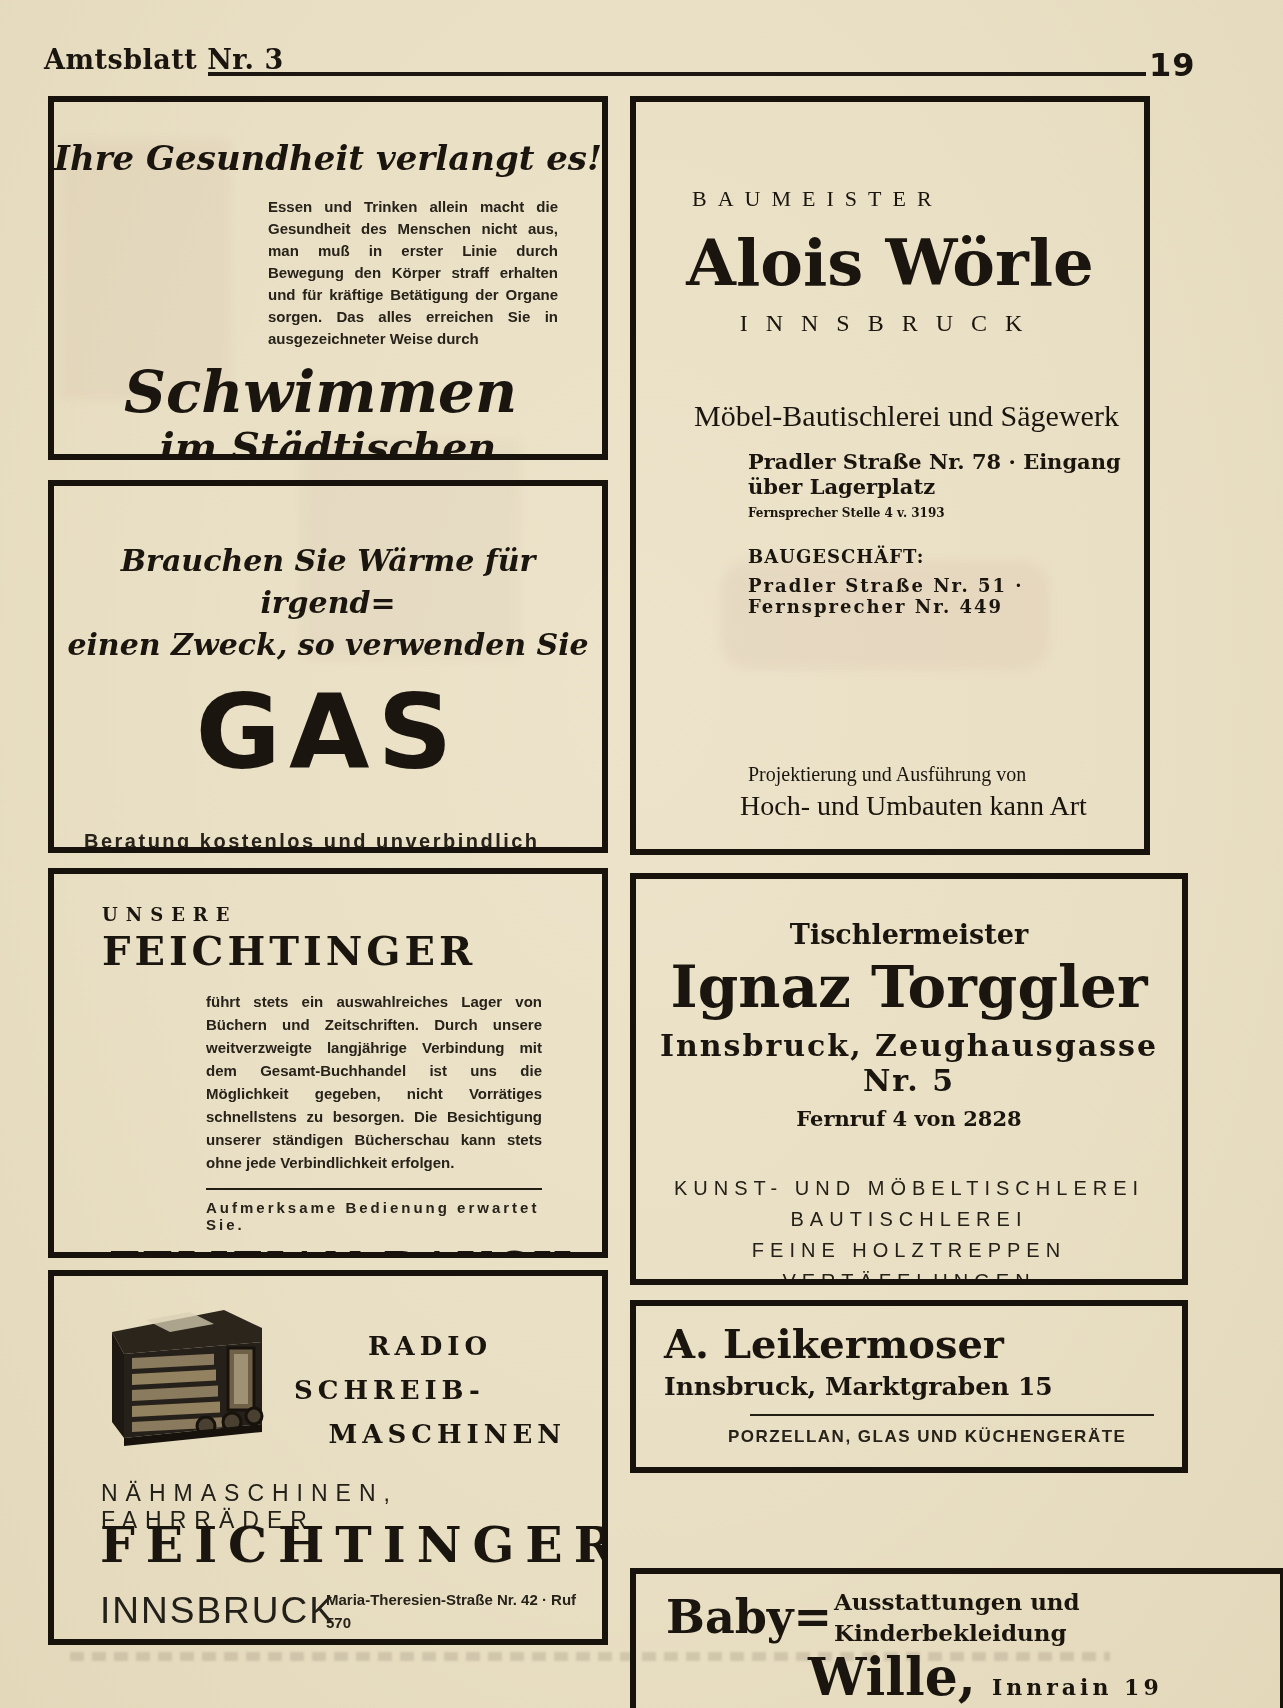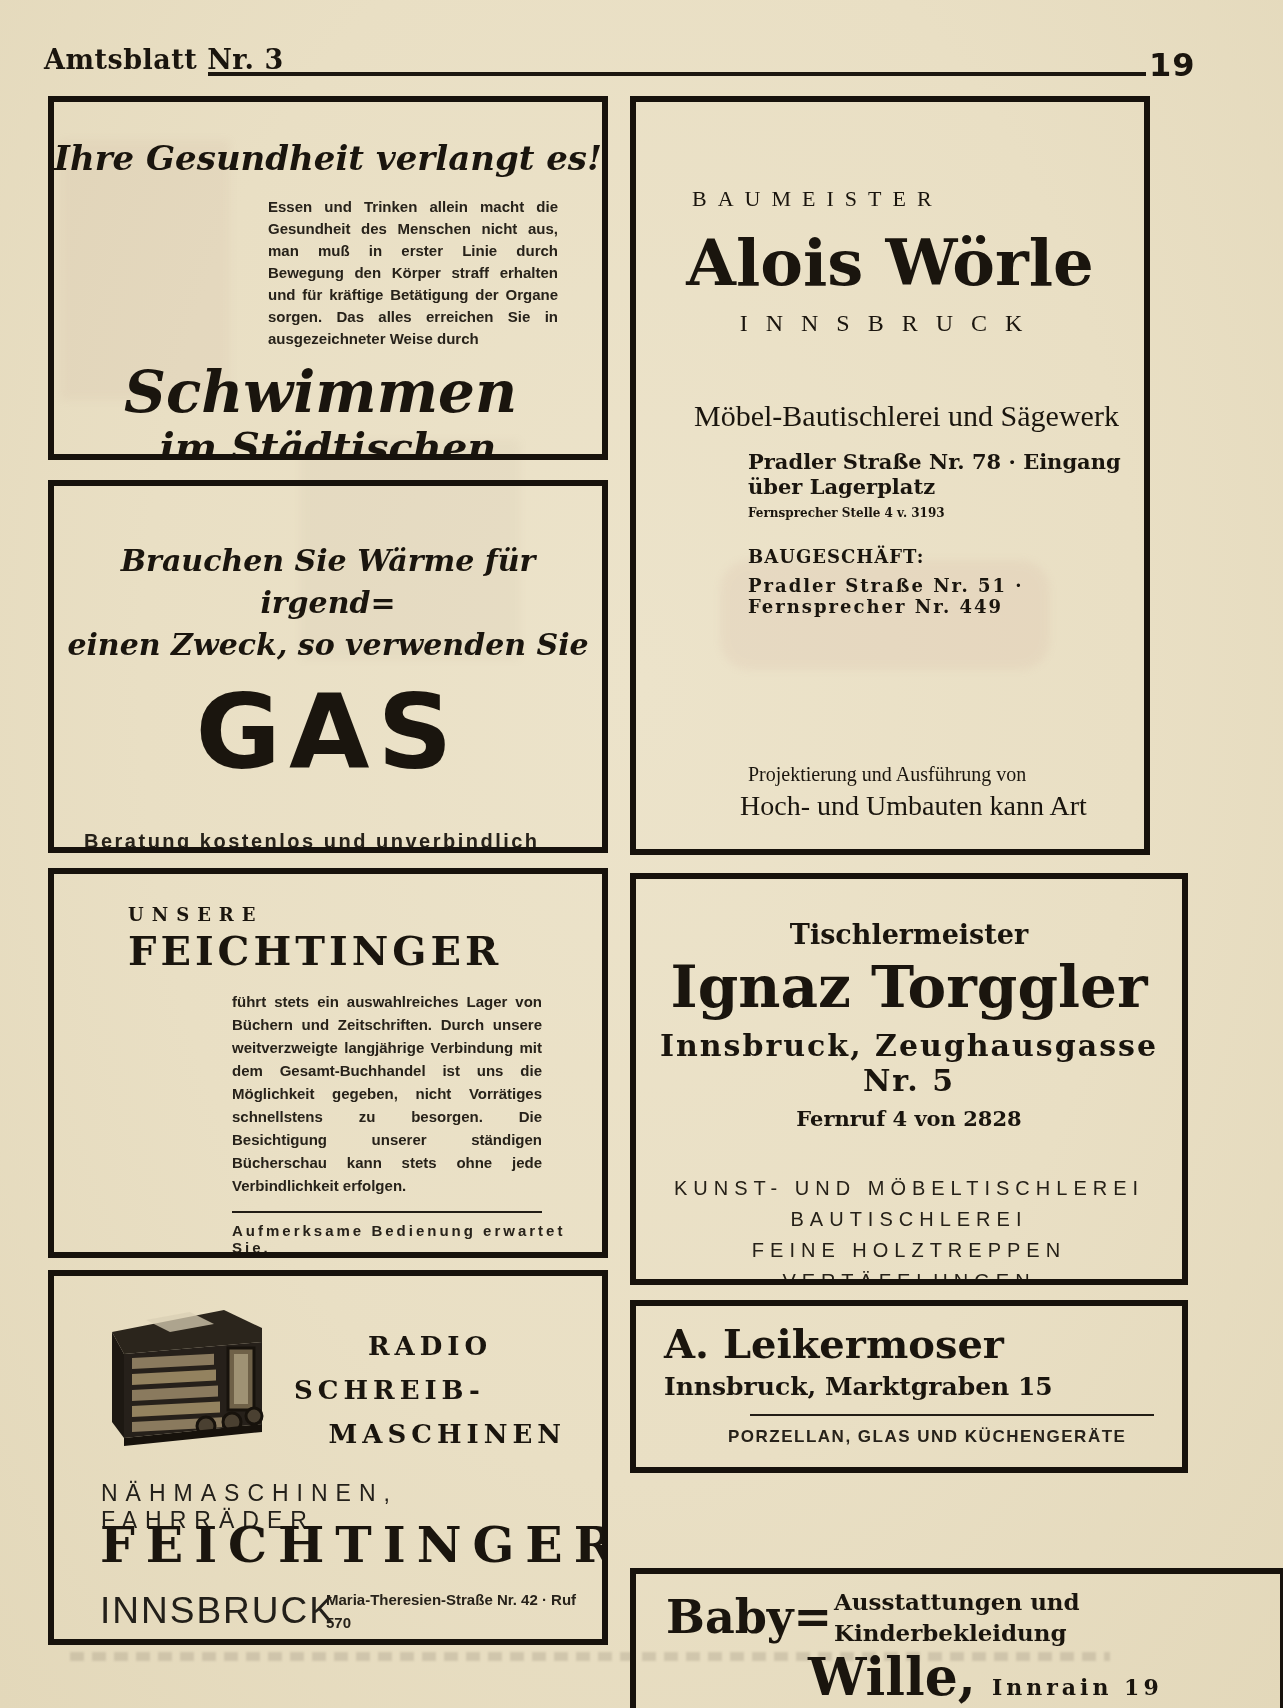--- a/index.html
+++ b/index.html
@@ -46,21 +46,21 @@
   .a-sub{margin-top:0;text-align:center;font-size:40px;}
 
   
   .b-l1{margin-top:54px;text-align:center;font-size:30px;line-height:42px;}
   .b-l2{text-align:center;font-size:30px;line-height:42px;}
   .b-big{margin-top:14px;text-align:center;font-family:"DejaVu Sans", sans-serif;
          font-weight:900;font-size:104px;line-height:1;letter-spacing:8px;}
   .b-f1{margin:40px 0 0 30px;font-size:20px;letter-spacing:2.5px;line-height:35px;}
 
   
-  .c-wrap{padding:30px 20px 12px 48px;margin-left:26px;}
+  .c-wrap{padding:30px 20px 12px 48px;}
   .c-kicker{font-size:18px;letter-spacing:8px;}
   .c-title{font-size:40px;letter-spacing:4px;margin-top:2px;}
   .c-body{margin:16px 40px 0 104px;font-size:15px;line-height:23px;text-align:justify;}
   .c-rule{margin:14px 40px 0 104px;border-top:2px solid #221d15;}
   .c-note{margin:9px 0 0 104px;font-size:15px;letter-spacing:3px;}
   .c-name{margin-top:10px;text-align:center;font-size:42px;letter-spacing:3px;}
 
   
   .d-radio{position:absolute;left:40px;top:26px;}
   .d-lines{position:absolute;left:240px;top:48px;width:272px;

